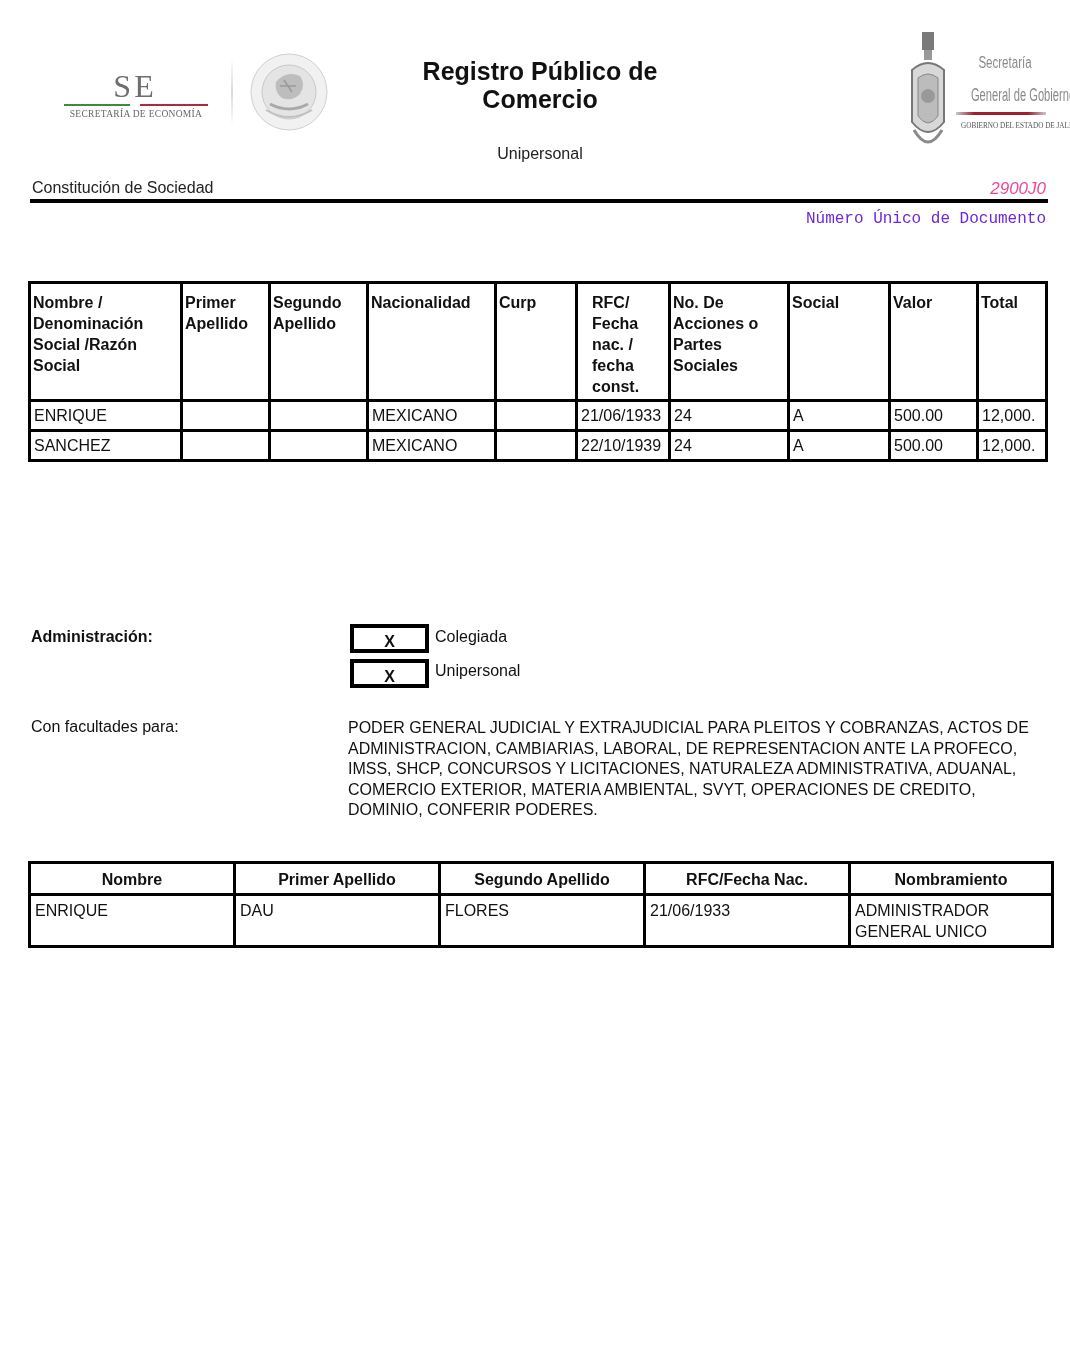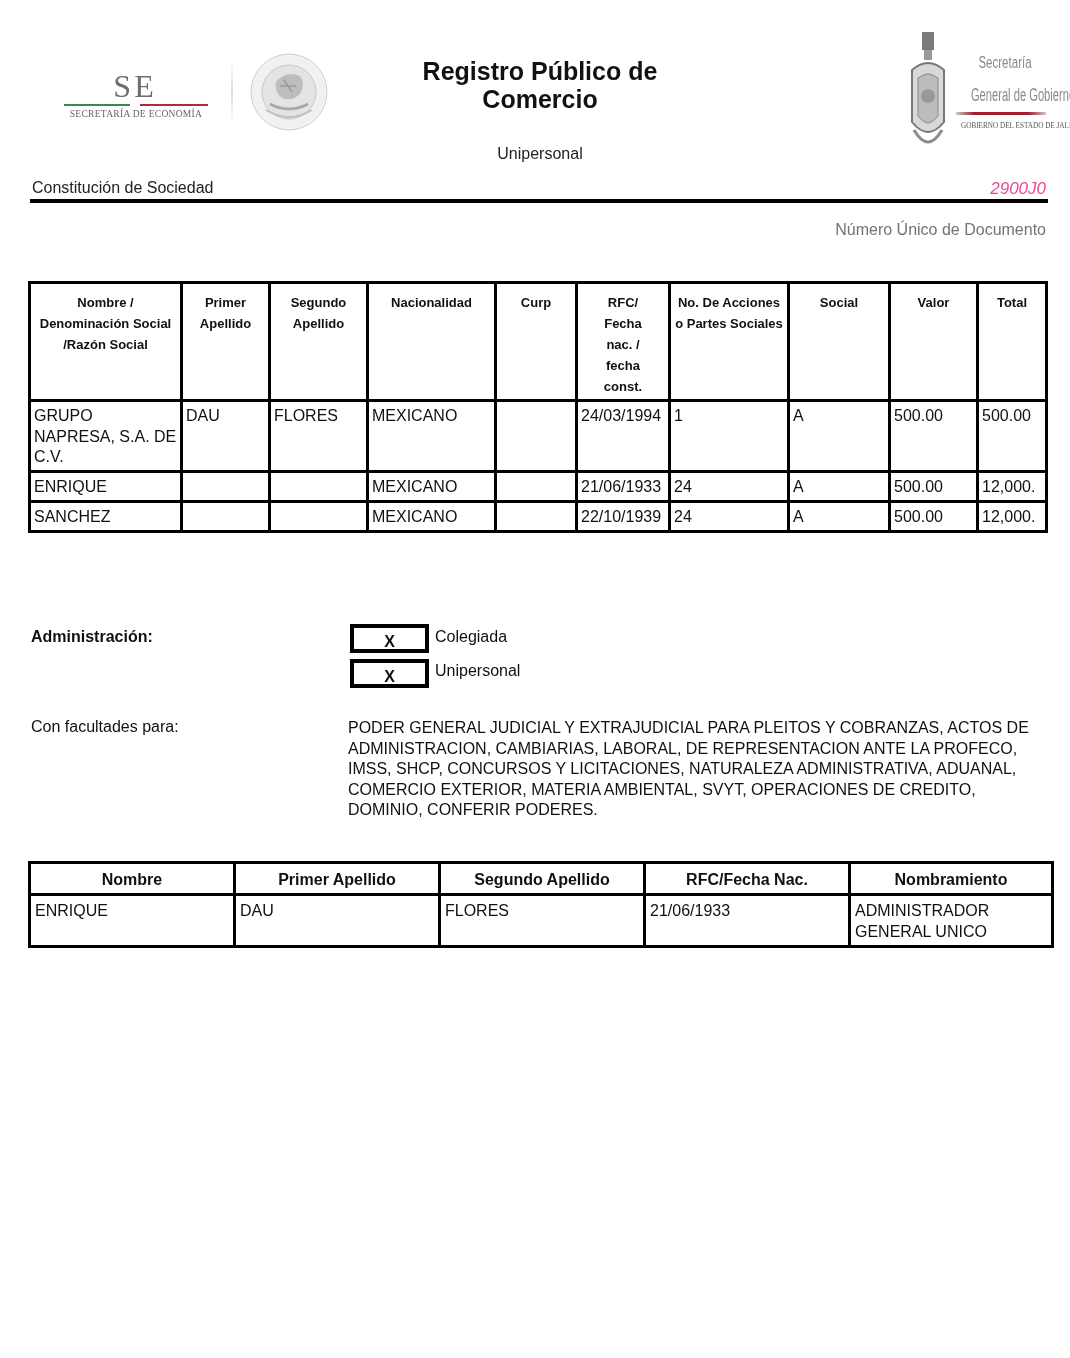--- a/index.html
+++ b/index.html
@@ -21,27 +21,27 @@
     .logo-jal .jal-line2 { position: absolute; left: 44px; top: 55px; width: 110px; text-align: center; font-size: 18px; color: #8a8a8a; transform: scaleX(0.62); transform-origin: center; white-space: nowrap; margin-top: -22px; }
     .logo-jal .jal-red { position: absolute; left: 50px; top: 82px; width: 90px; height: 3px; background: linear-gradient(90deg, #c9c9c9, #a01e2e 20%, #a01e2e 80%, #c9c9c9); }
     .logo-jal .jal-sub { position: absolute; left: 44px; top: 90px; width: 110px; text-align: center; font-family: "Liberation Serif", serif; font-size: 9px; color: #555; transform: scaleX(0.8); transform-origin: center; white-space: nowrap; }
 
     .title { position: absolute; left: 390px; top: 57px; width: 300px; text-align: center; font-size: 25px; font-weight: bold; line-height: 28px; color: #111; }
     .city { position: absolute; left: 390px; top: 145px; width: 300px; text-align: center; font-size: 16px; color: #222; }
 
     .doc-type { position: absolute; left: 32px; top: 179px; font-size: 16px; color: #222; }
     .doc-number { position: absolute; right: 24px; top: 179px; font-size: 17px; color: #ec4899; font-style: italic; }
     .thick-rule { position: absolute; left: 30px; top: 199px; width: 1018px; height: 4px; background: #000; }
-    .doc-number-label { position: absolute; right: 24px; top: 221px; font-size: 16px; color: #737373; }
+    .doc-number-label { position: absolute; right: 24px; top: 210px; font-size: 16px; color: #6d28d9; font-family: Liberation Mono, monospace; }
 
     
     table { border-collapse: collapse; position: absolute; table-layout: fixed; }
     td, th { border: 3px solid #000; vertical-align: top; overflow: hidden; white-space: normal; }
     .shareholders { left: 28px; top: 281px; width: 1017px; }
-    .shareholders th { font-size: 13px; font-weight: bold; text-align: center; line-height: 21px; padding: 8px 2px 2px 2px; height: 117px; }
+    .shareholders th { font-size: 16px; font-weight: bold; text-align: left; line-height: 21px; padding: 8px 2px 2px 2px; height: 117px; }
     .shareholders td { font-size: 16px; line-height: 20.5px; padding: 4px 3px 2px 3px; white-space: nowrap; }
     .shareholders td.wrap { white-space: normal; }
     .shareholders tr.tall td { height: 71px; }
     .shareholders tr.short td { height: 30px; padding-top: 4px; }
 
     .admin-label { position: absolute; left: 31px; top: 628px; font-size: 16px; font-weight: bold; }
     .check-box { position: absolute; left: 350px; width: 79px; height: 29px; border: 4px solid #000; text-align: center; font-size: 16px; font-weight: bold; line-height: 24px; padding-top: 2px; }
     .check-box.c1 { top: 624px; }
     .check-box.c2 { top: 659px; }
     .check-label { position: absolute; left: 435px; font-size: 16px; }
@@ -118,32 +118,20 @@
       <th>Nacionalidad</th>
       <th>Curp</th>
       <th style="padding-left:14px;padding-right:14px;">RFC/ Fecha nac. / fecha const.</th>
       <th>No. De Acciones o Partes Sociales</th>
       <th>Social</th>
       <th>Valor</th>
       <th>Total</th>
     </tr>
   </thead>
   <tbody>
-    <tr class="tall">
-      <td class="wrap">GRUPO NAPRESA, S.A. DE C.V.</td>
-      <td>DAU</td>
-      <td class="wrap">FLORES</td>
-      <td>MEXICANO</td>
-      <td></td>
-      <td>24/03/1994</td>
-      <td>1</td>
-      <td>A</td>
-      <td>500.00</td>
-      <td>500.00</td>
-    </tr>
     <tr class="short">
       <td class="wrap">ENRIQUE</td>
       <td></td>
       <td></td>
       <td>MEXICANO</td>
       <td></td>
       <td>21/06/1933</td>
       <td>24</td>
       <td>A</td>
       <td>500.00</td>

